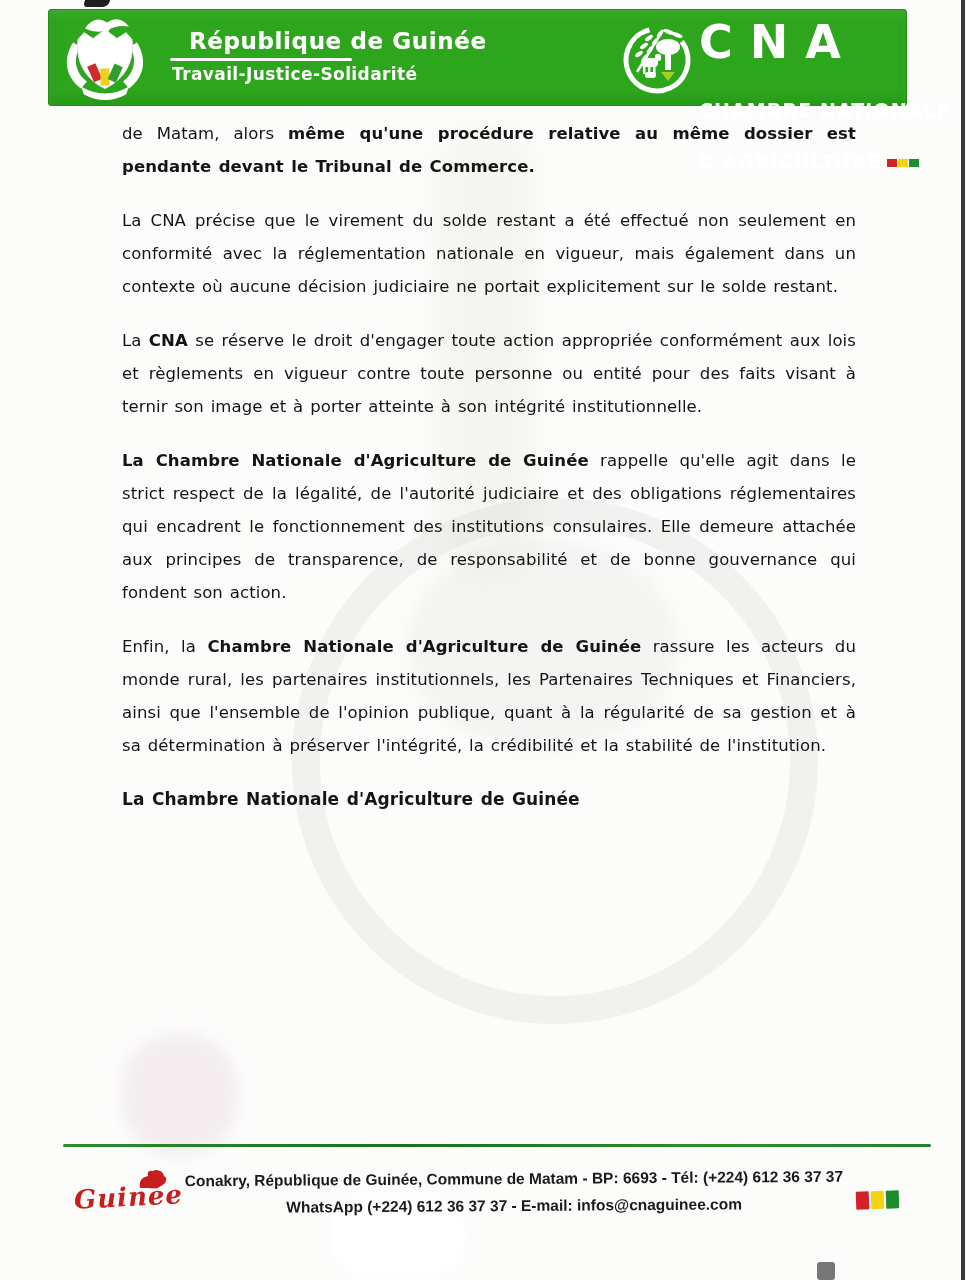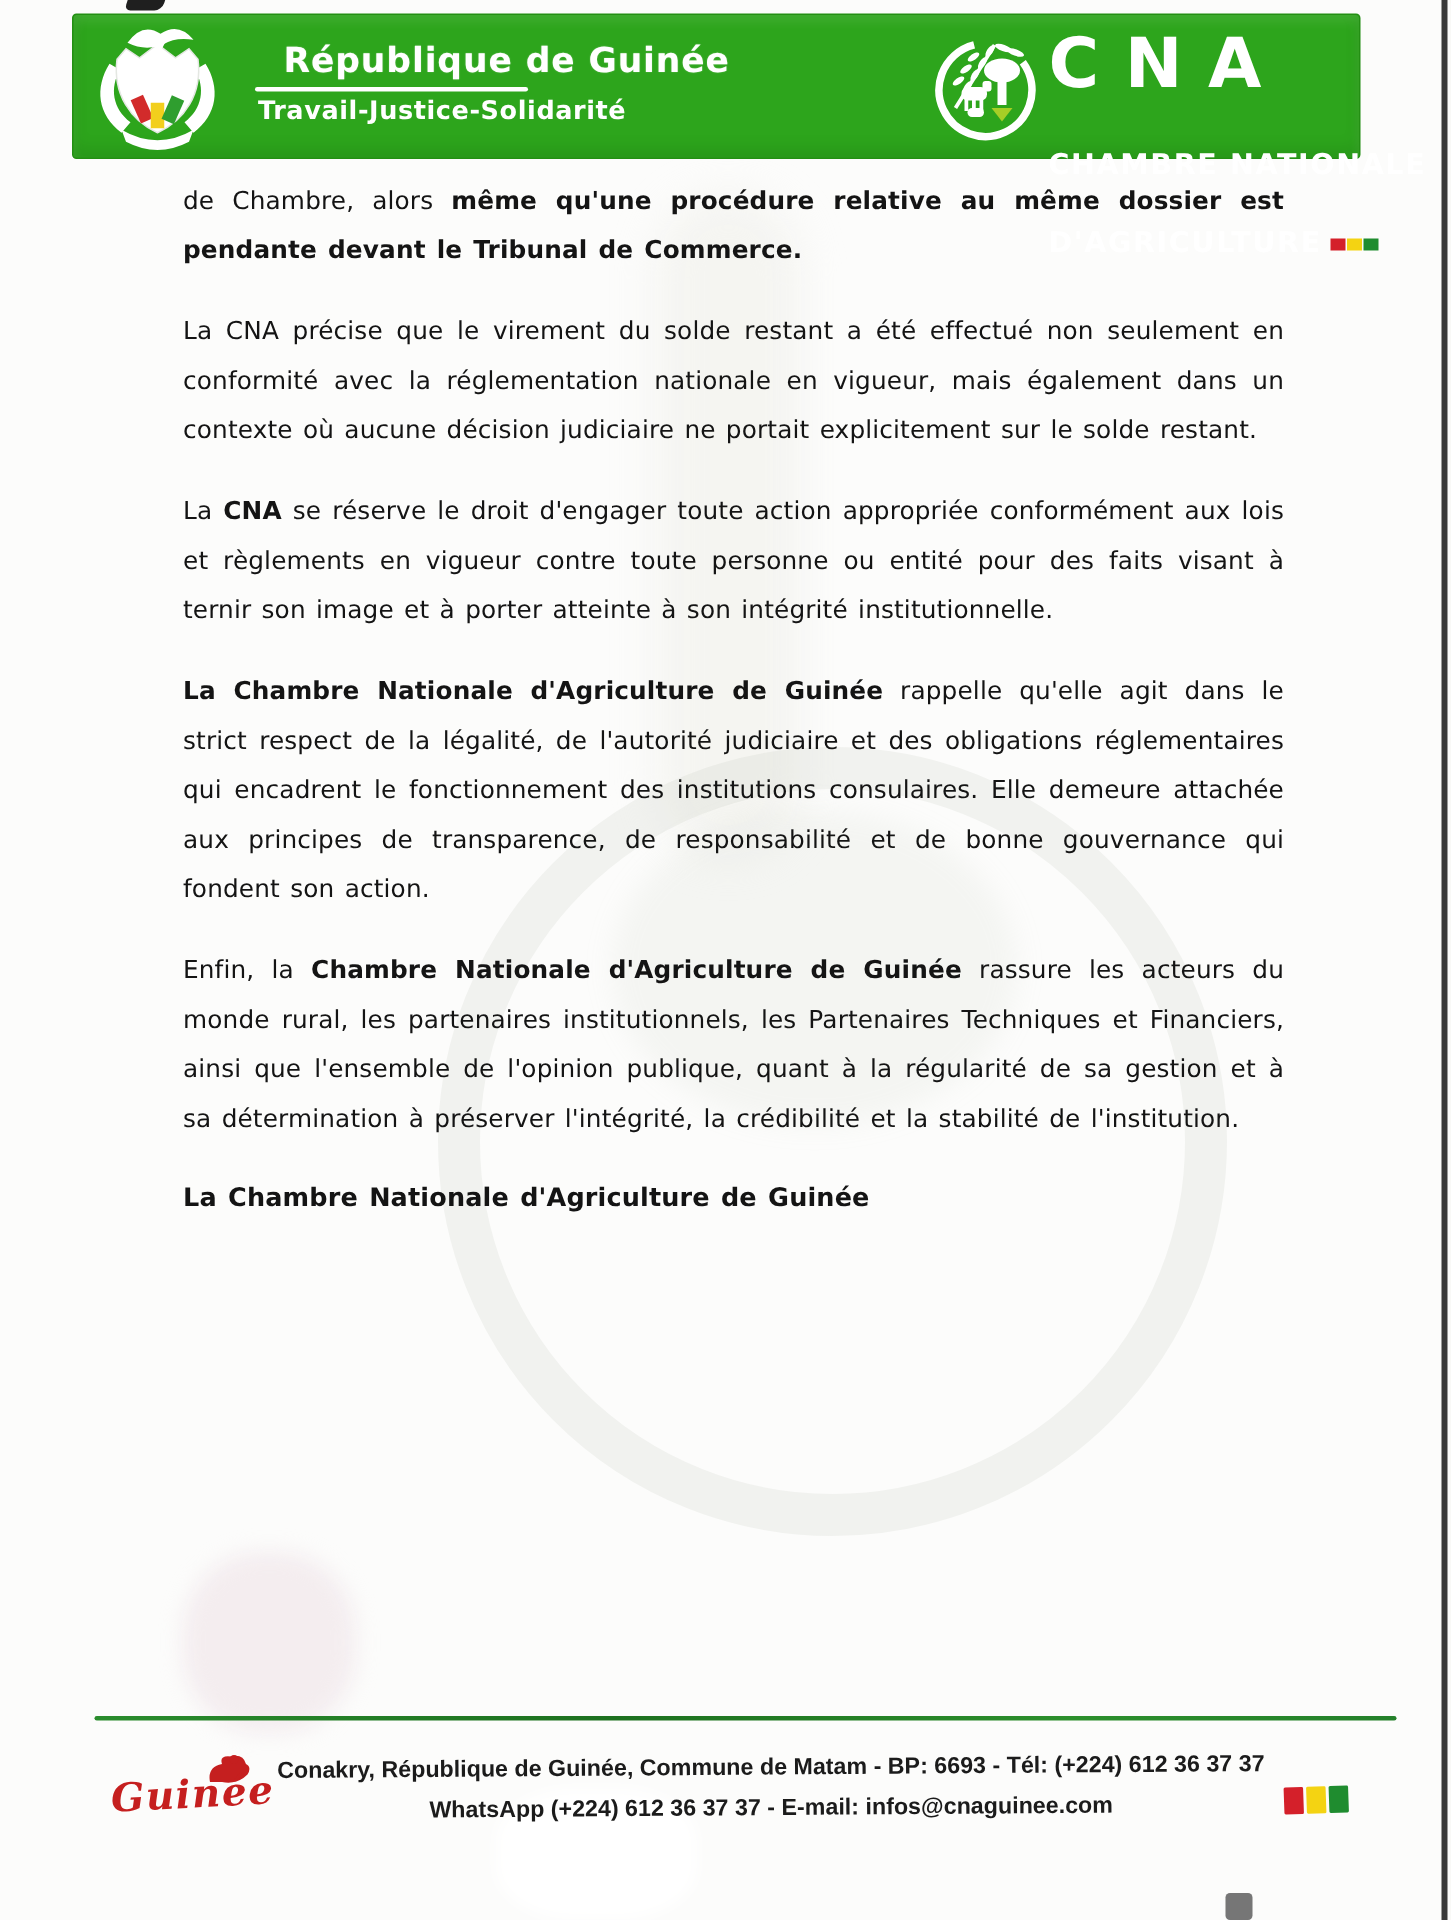--- a/index.html
+++ b/index.html
@@ -149,21 +149,21 @@
             <i style="background-color: rgb(212, 32, 42);"></i>
             <i style="background-color: rgb(244, 211, 18);"></i>
             <i style="background-color: rgb(31, 140, 47);"></i>
           </span>
         </div>
       </div>
     </div>
   </header>
 
   <main class="letter">
-    <p><span>de Chambre, alors </span><span class="bold">même qu'une procédure relative au même dossier est pendante devant le Tribunal de Commerce.</span></p>
+    <p><span>de Matam, alors </span><span class="bold">même qu'une procédure relative au même dossier est pendante devant le Tribunal de Commerce.</span></p>
 
     <p><span>La CNA précise que le virement du solde restant a été effectué non seulement en conformité avec la réglementation nationale en vigueur, mais également dans un contexte où aucune décision judiciaire ne portait explicitement sur le solde restant.</span></p>
 
     <p><span>La </span><span class="bold">CNA</span><span> se réserve le droit d'engager toute action appropriée conformément aux lois et règlements en vigueur contre toute personne ou entité pour des faits visant à ternir son image et à porter atteinte à son intégrité institutionnelle.</span></p>
 
     <p><span class="bold">La Chambre Nationale d'Agriculture de Guinée</span><span> rappelle qu'elle agit dans le strict respect de la légalité, de l'autorité judiciaire et des obligations réglementaires qui encadrent le fonctionnement des institutions consulaires. Elle demeure attachée aux principes de transparence, de responsabilité et de bonne gouvernance qui fondent son action.</span></p>
 
     <p><span>Enfin, la </span><span class="bold">Chambre Nationale d'Agriculture de Guinée</span><span> rassure les acteurs du monde rural, les partenaires institutionnels, les Partenaires Techniques et Financiers, ainsi que l'ensemble de l'opinion publique, quant à la régularité de sa gestion et à sa détermination à préserver l'intégrité, la crédibilité et la stabilité de l'institution.</span></p>
 
     <p class="signature">La Chambre Nationale d'Agriculture de Guinée</p>

